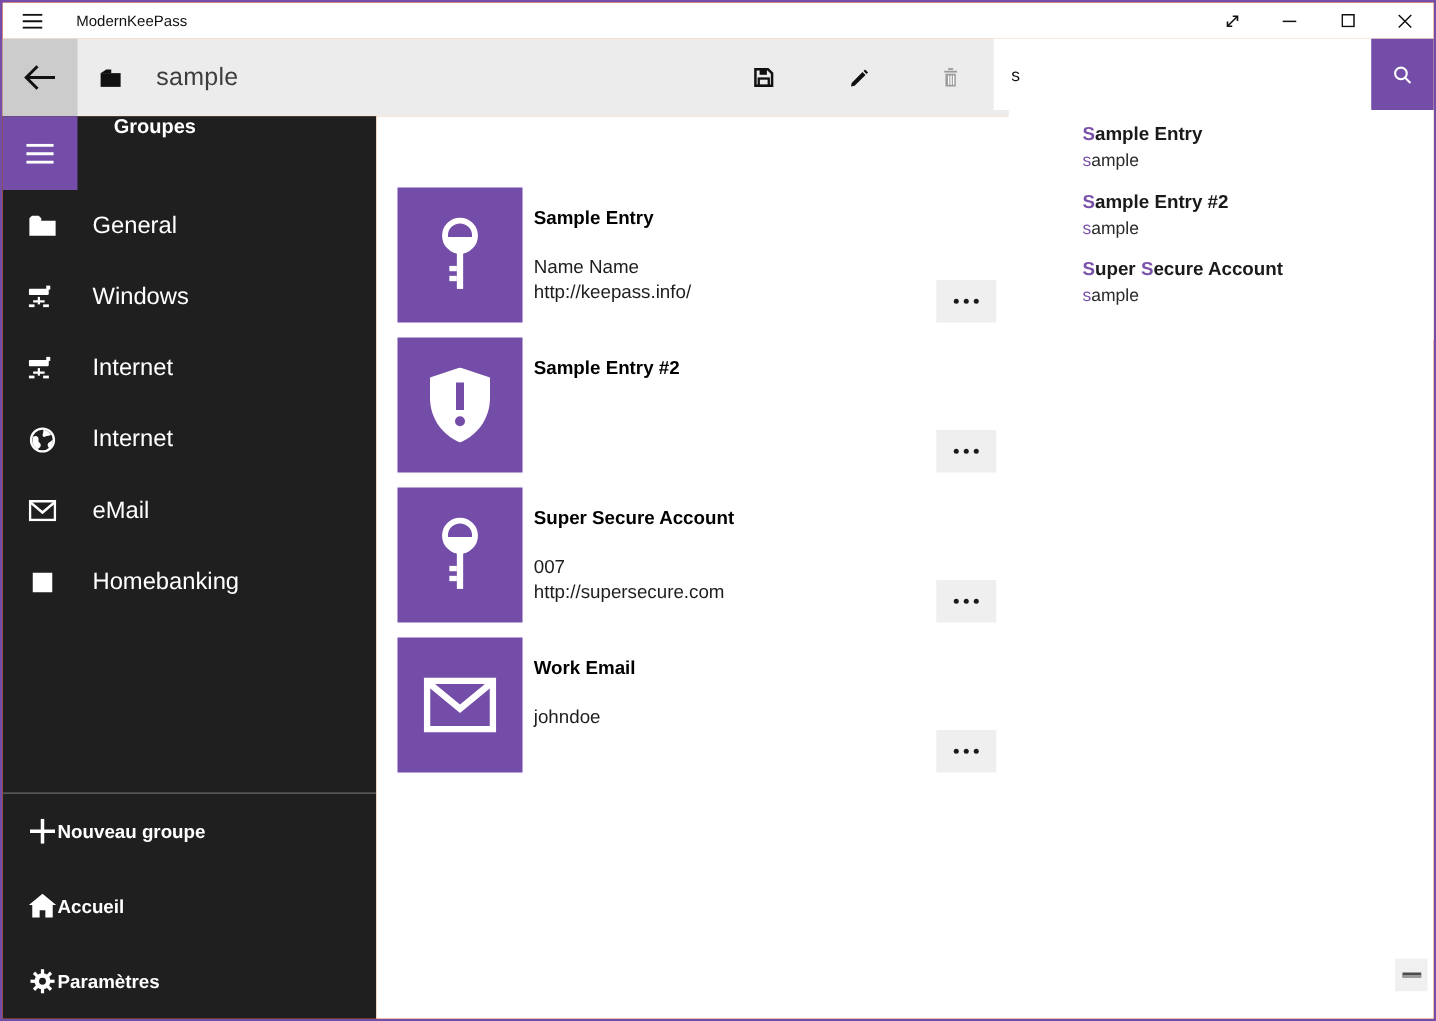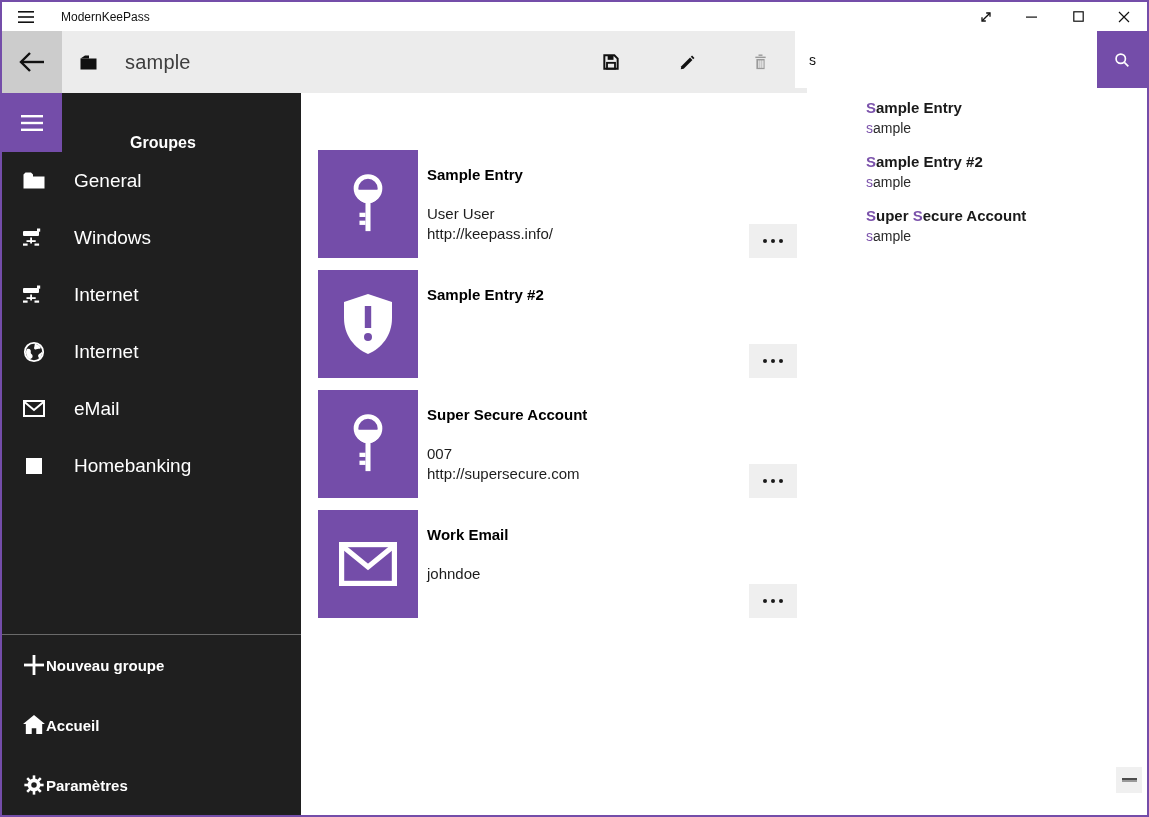--- a/index.html
+++ b/index.html
@@ -63,21 +63,21 @@
   .sr-item { margin-bottom:14px; }
   .sr-title { font-size:15px; font-weight:700; color:#1a1a1a; line-height:20px; }
   .sr-sub   { font-size:14px; color:#2a2a2a; line-height:20px; }
   .hl { color:#7b52ab; }
 
   
   #sidebar {
     position:absolute; left:0; top:91px; width:299px; height:722px;
     background:#1f1f1f; color:#fff;
   }
-  #sb-header { display:flex; align-items:flex-end; height:59px;gap:39px; }
+  #sb-header { display:flex; align-items:flex-start; height:59px; }
   #sb-hamburger {
     width:60px; height:59px; background:#744da9;
     display:flex; align-items:center; justify-content:center;
   }
   #sb-header .sb-title { font-size:16px; font-weight:700; margin-left:29px; }
   .sb-item { display:flex; align-items:center; height:57px; }
   .sb-item .sb-icon { width:24px; height:24px; margin-left:20px; display:flex; align-items:center; justify-content:center; }
   .sb-item .sb-label { font-size:19px; margin-left:28px; color:#fff; }
   #sb-bottom { position:absolute; left:0; bottom:0; width:100%; }
   #sb-separator { height:1px; background:#6a6a6a; width:100%; }
@@ -338,21 +338,21 @@
           <svg width="52" height="62" viewBox="0 0 26 32">
             <circle cx="13" cy="8" r="6.2" fill="none" stroke="#fff" stroke-width="2.4"></circle>
             <path d="M7 8.6 H19 V11 A6.2 6.2 0 0 1 7 11 Z" fill="#fff"></path>
             <rect x="11.7" y="13" width="2.6" height="17" fill="#fff"></rect>
             <rect x="8.6" y="20.5" width="3.1" height="2.2" fill="#fff"></rect>
             <rect x="8.6" y="24.6" width="3.1" height="2.2" fill="#fff"></rect>
           </svg>
         </div>
         <div class="entry-text">
           <div class="entry-title">Sample Entry</div>
-          <div class="entry-line">User User</div>
+          <div class="entry-line">Name Name</div>
           <div class="entry-line">http://keepass.info/</div>
         </div>
         <button class="more-btn">
             <i></i>
             <i></i>
             <i></i>
           </button>
       </div>
 
       <div class="entry-row">

